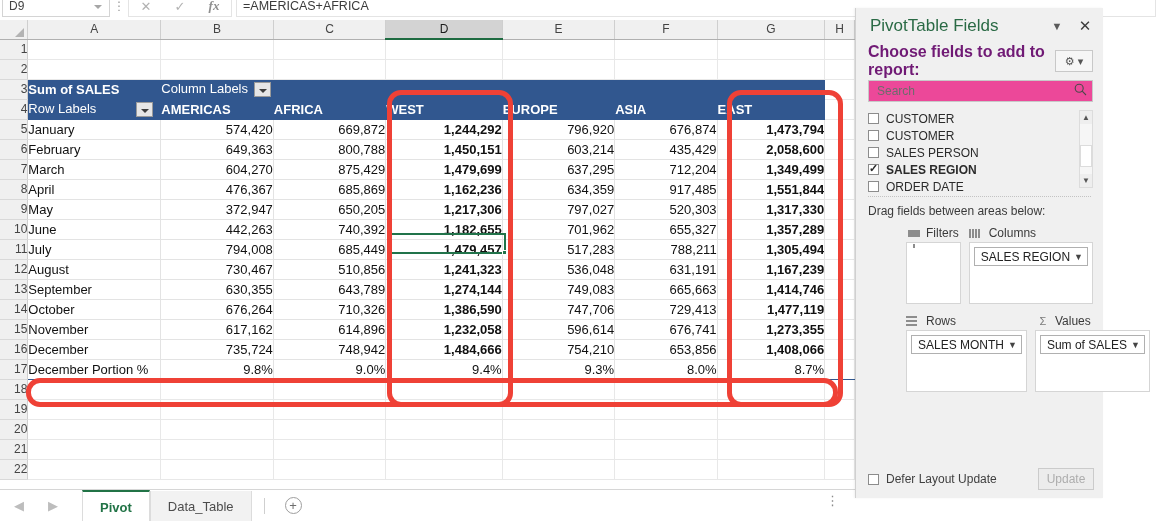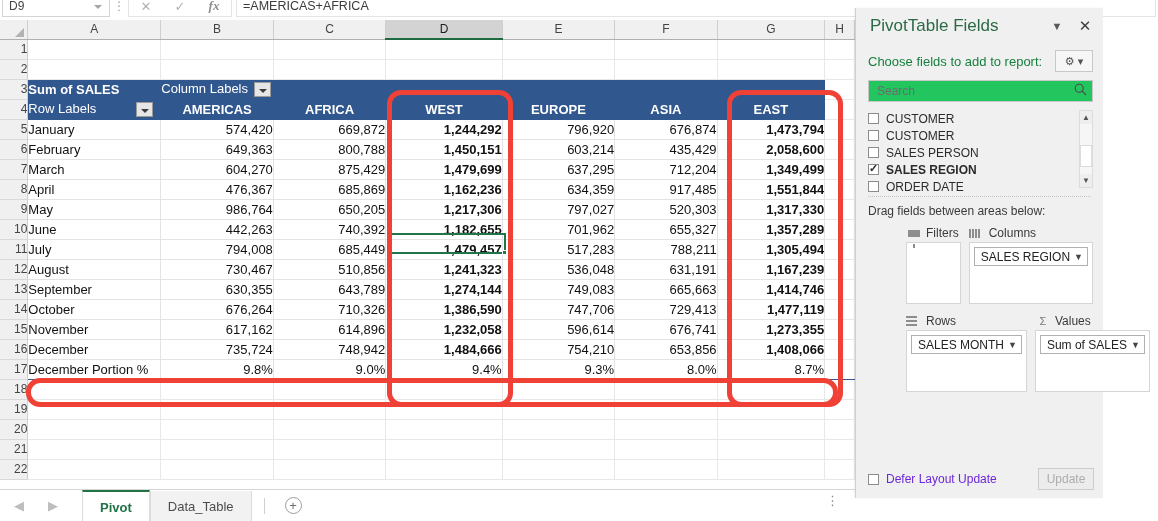--- a/index.html
+++ b/index.html
@@ -107,21 +107,21 @@
   td.bold { font-weight: bold; }
 
   
   td.pvhdr {
     background: #31578f; color:#ffffff;
     border-right: 1px solid #31578f;
     border-bottom: 1px solid #31578f;
     font-size: 13px;
   }
   td.pvhdr.bold { font-weight: bold; }
-  td.pvhdr.ctr { text-align:center; }
+  td.pvhdr.ctr { }
 
   .filter-btn {
     display:inline-block; width:17px; height:15px;
     background:#e6e6e6; border:1px solid #9a9a9a;
     vertical-align: middle; position:relative;
     margin-left: 6px;
   }
   .filter-btn::after{
     content:""; position:absolute; left:4px; top:6px;
     width:0;height:0;border-left:4px solid transparent;
@@ -205,28 +205,28 @@
   .pane-title {
     flex:1; font-size: 17px; color:#2a6a45;
   }
   .pane-caret {
     width:16px; text-align:center; color:#5a5a5a; font-size:11px; margin-right:12px;
   }
   .pane-close { width:16px; text-align:center; color:#3d3d3d; font-size:15px; }
   .pane-sub {
     display:flex; align-items:center; padding: 4px 10px 0 12px; height:30px;
   }
-  .pane-sub-label { flex:1; font-size:13px; color:#15803d; }
+  .pane-sub-label { flex:1; font-size:16px; color:#701a75;font-weight:bold; }
   .gear-box {
     width:38px;height:22px;border:1px solid #c8c8c8;background:#f6f6f6;
     display:flex;align-items:center;justify-content:center;gap:3px;
   }
   .gear-box .cc { font-size:11px; color:#555; }
   .search-box {
-    margin: 6px 10px 0 12px; height:22px; background:#22c55e;
+    margin: 6px 10px 0 12px; height:22px; background:#ec4899;
     border:1px solid #c8c8c8; display:flex; align-items:center;
     padding: 0 5px 0 6px;
   }
   .search-box input {
     flex:1; border:none; outline:none; font-size:12px; color:#333;
     font-family:"Liberation Sans", sans-serif; background:transparent;
   }
   .search-box input::placeholder { color:#6c6c6c; }
 
   .fieldlist {
@@ -275,21 +275,21 @@
     display:flex; align-items:center; padding: 0 4px 0 6px;
     font-size: 12px; color:#222;
   }
   .pill span.lbl { flex:1; white-space:nowrap; overflow:hidden; }
   .pill span.pc { color:#444; font-size:9px; margin-left:4px;}
 
   .pane-foot {
     position:absolute; left:0; bottom: 8px; width:248px;
     display:flex; align-items:center; padding: 0 10px 0 12px;
   }
-  .defer { display:flex; align-items:center; flex:1; font-size:12px; color:#6d28d9; }
+  .defer { display:flex; align-items:center; flex:1; font-size:12px; color:#404040; }
   .update-btn {
     width: 56px; height: 22px; border:1px solid #cbcbcb; background:#ececec;
     color:#adadad; font-size:12px; text-align:center; line-height:20px;
   }
 
   
   .funnel { width:0;height:0;border-left:6px solid #8d8d8d;border-right:6px solid #8d8d8d;border-top:7px solid #8d8d8d; position:relative;}
   .funnel::after{content:"";position:absolute;left:-1px;top:7px;width:2px;height:4px;background:#8d8d8d;}
   .colsico { display:flex; gap:1px; }
   .colsico i { display:block; width:2px;height:9px;background:#8d8d8d;}
@@ -425,21 +425,21 @@
             <td class="cell num">685,869</td>
             <td class="cell num bold">1,162,236</td>
             <td class="cell num">634,359</td>
             <td class="cell num">917,485</td>
             <td class="cell num bold">1,551,844</td>
             <td class="cell blankcell "></td>
           </tr>
           <tr>
             <td class="rowhdr">9</td>
             <td class="cell txt">May</td>
-            <td class="cell num">986,764</td>
+            <td class="cell num">372,947</td>
             <td class="cell num">650,205</td>
             <td class="cell num bold">1,217,306</td>
             <td class="cell num">797,027</td>
             <td class="cell num">520,303</td>
             <td class="cell num bold">1,317,330</td>
             <td class="cell blankcell "></td>
           </tr>
           <tr>
             <td class="rowhdr">10</td>
             <td class="cell txt">June</td>

